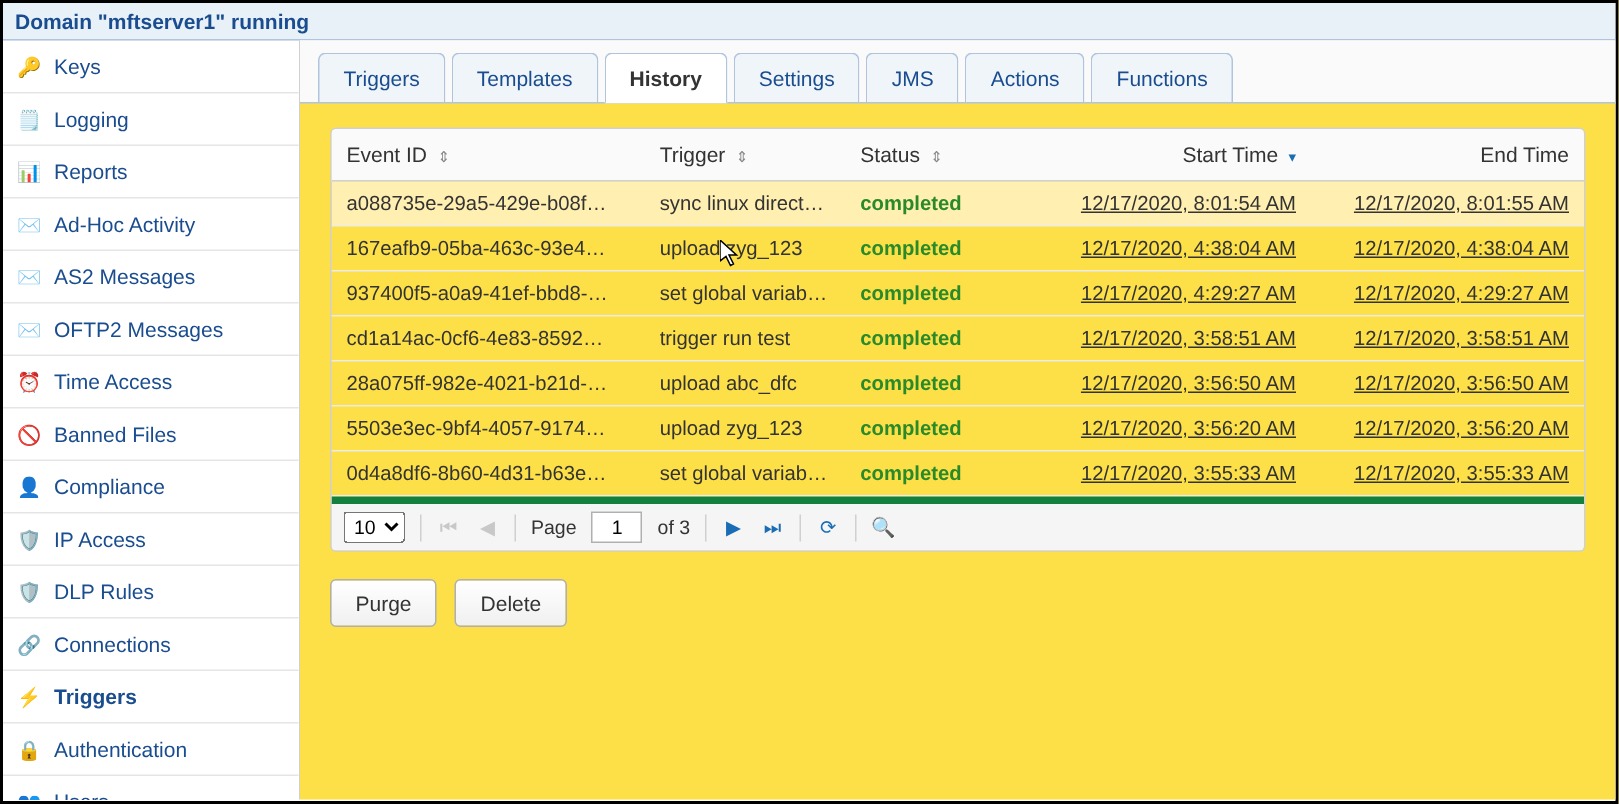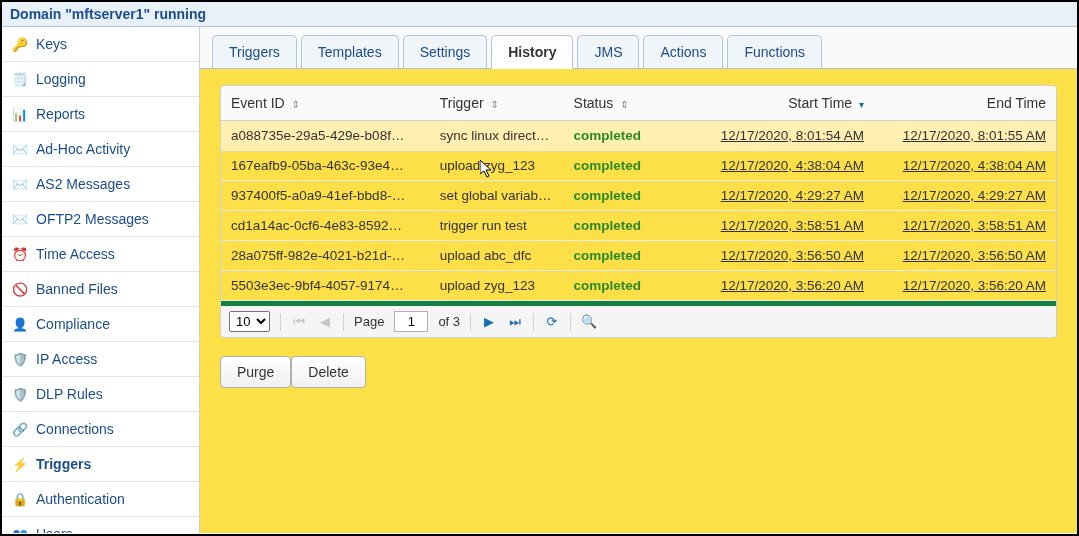--- a/index.html
+++ b/index.html
@@ -168,21 +168,21 @@
       font-size: 13px;
     }
     .paging-toolbar .sep {
       width: 1px;
       height: 18px;
       background: #d0d0d0;
     }
     .action-buttons {
       margin-top: 18px;
       display: flex;
-      gap: 0;
+      gap: 12px;
     }
     .action-buttons button {
       padding: 7px 16px;
       border: 1px solid #b0b0b0;
       border-radius: 4px;
       background: linear-gradient(#fff, #f0f0f0);
       cursor: pointer;
       font-size: 14px;
       color: #333;
     }
@@ -264,22 +264,22 @@
       <div class="sidebar-item">
         <span class="icon">👥</span>
         <span>Users</span>
       </div>
     </div>
 
   <div class="content">
     <div class="tabs" id="tabs">
         <div class="tab">Triggers</div>
         <div class="tab">Templates</div>
+        <div class="tab active">History</div>
         <div class="tab">Settings</div>
-        <div class="tab active">History</div>
         <div class="tab">JMS</div>
         <div class="tab">Actions</div>
         <div class="tab">Functions</div>
       </div>
 
     <div class="content-body">
       <div class="data-table">
         <table>
           <thead>
             <tr>
@@ -340,20 +340,27 @@
                 <td class="col-start right">12/17/2020, 3:56:50 AM</td>
                 <td class="col-end right">12/17/2020, 3:56:50 AM</td>
               </tr>
               <tr>
                 <td class="col-eventid">5503e3ec-9bf4-4057-9174…</td>
                 <td class="col-trigger">upload zyg_123</td>
                 <td class="col-status"><span class="status-completed">completed</span></td>
                 <td class="col-start right">12/17/2020, 3:56:20 AM</td>
                 <td class="col-end right">12/17/2020, 3:56:20 AM</td>
               </tr>
+              <tr>
+                <td class="col-eventid">0d4a8df6-8b60-4d31-b63e…</td>
+                <td class="col-trigger">set global variabl…</td>
+                <td class="col-status"><span class="status-completed">completed</span></td>
+                <td class="col-start right">12/17/2020, 3:55:33 AM</td>
+                <td class="col-end right">12/17/2020, 3:55:33 AM</td>
+              </tr>
             </tbody>
         </table>
 
         <div class="paging-toolbar">
           <select>
             <option>10</option>
           </select>
           <span class="sep"></span>
           <span class="pg-btn disabled">⏮</span>
           <span class="pg-btn disabled">◀</span>

